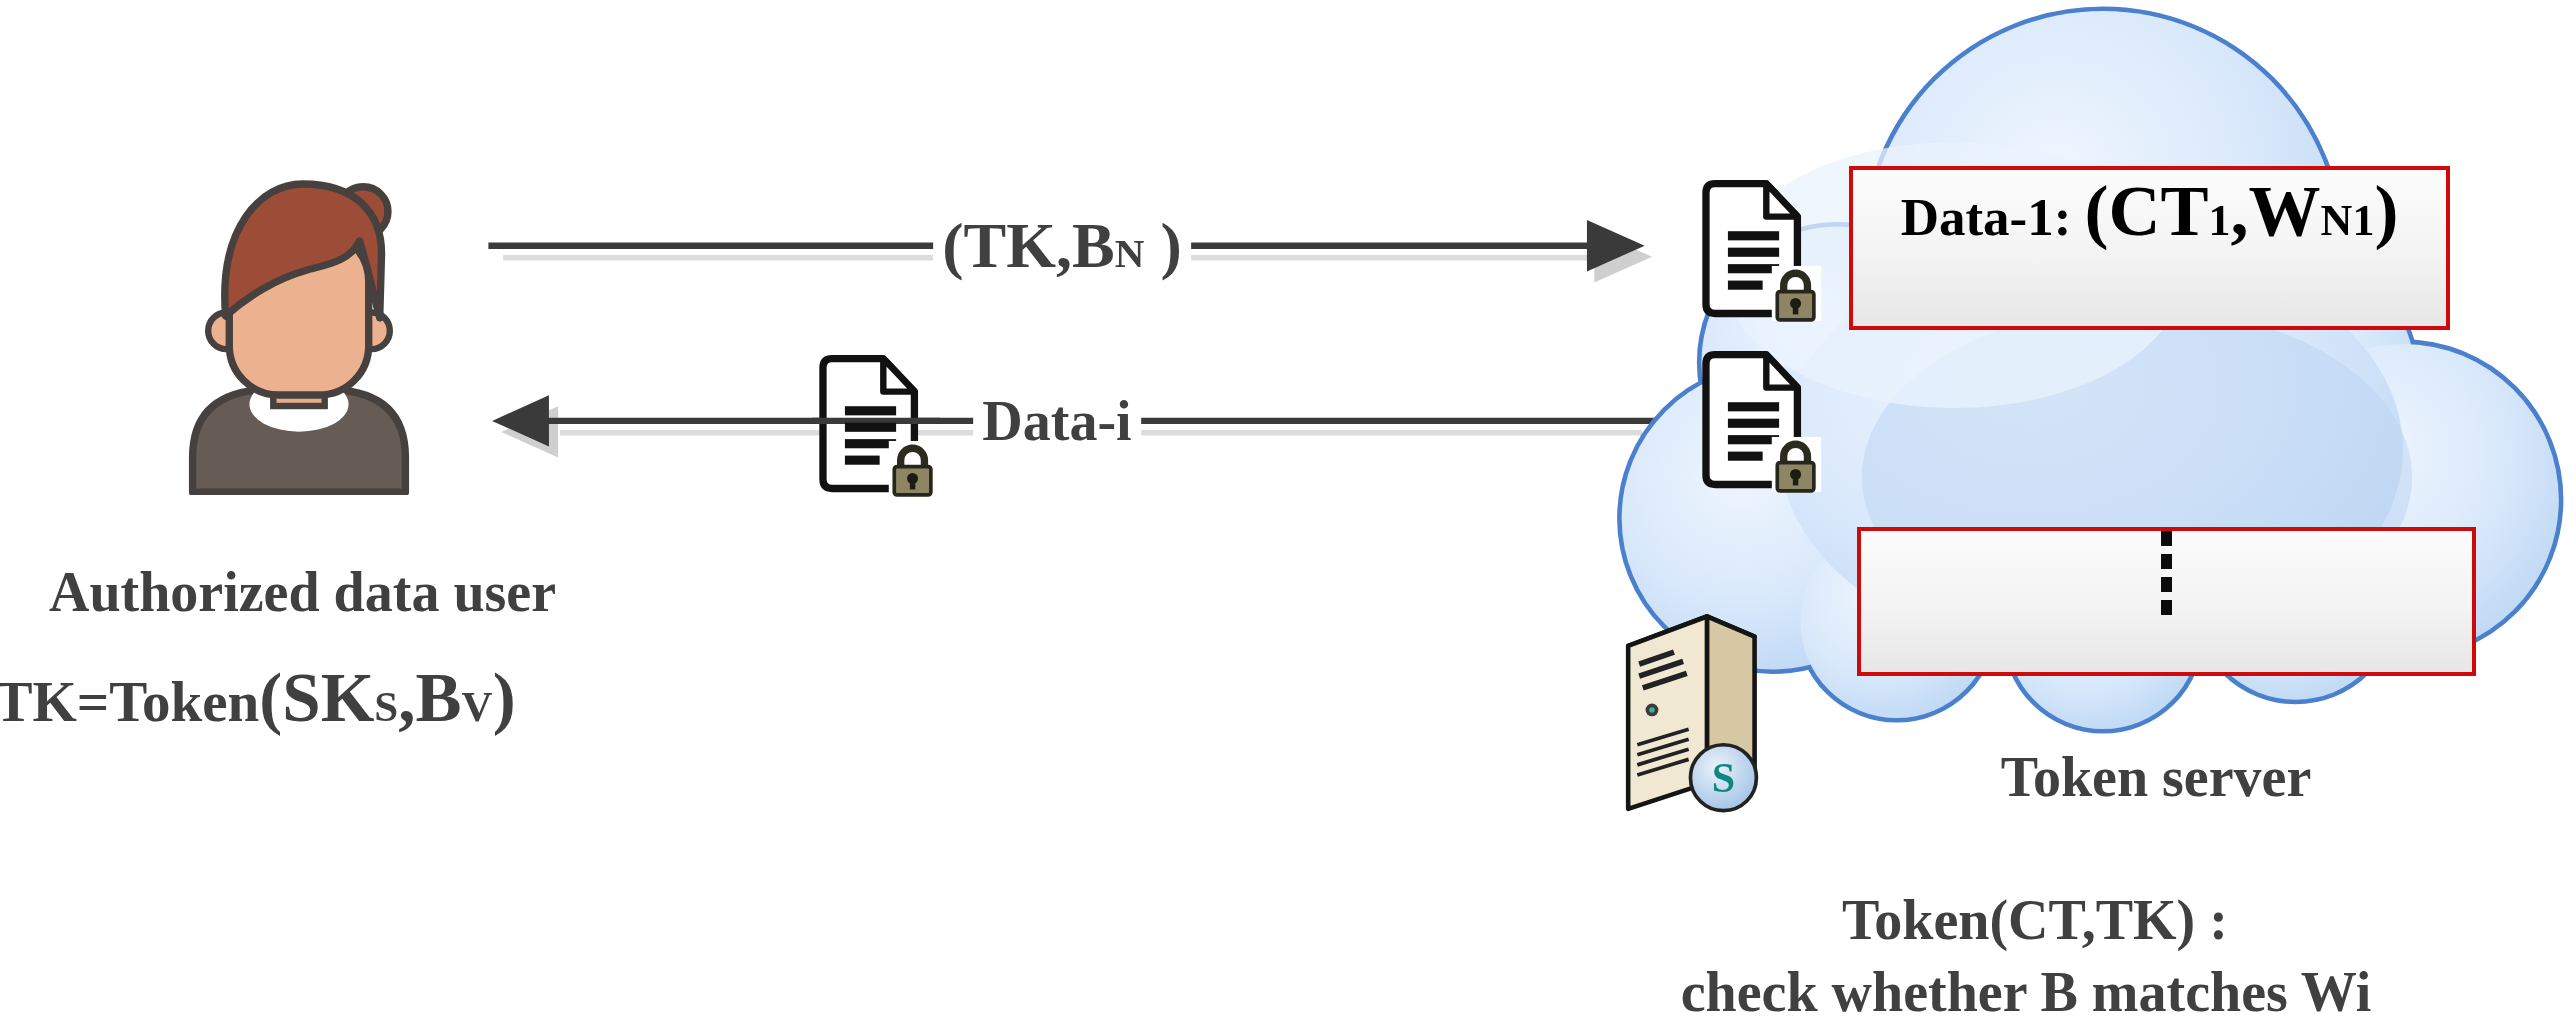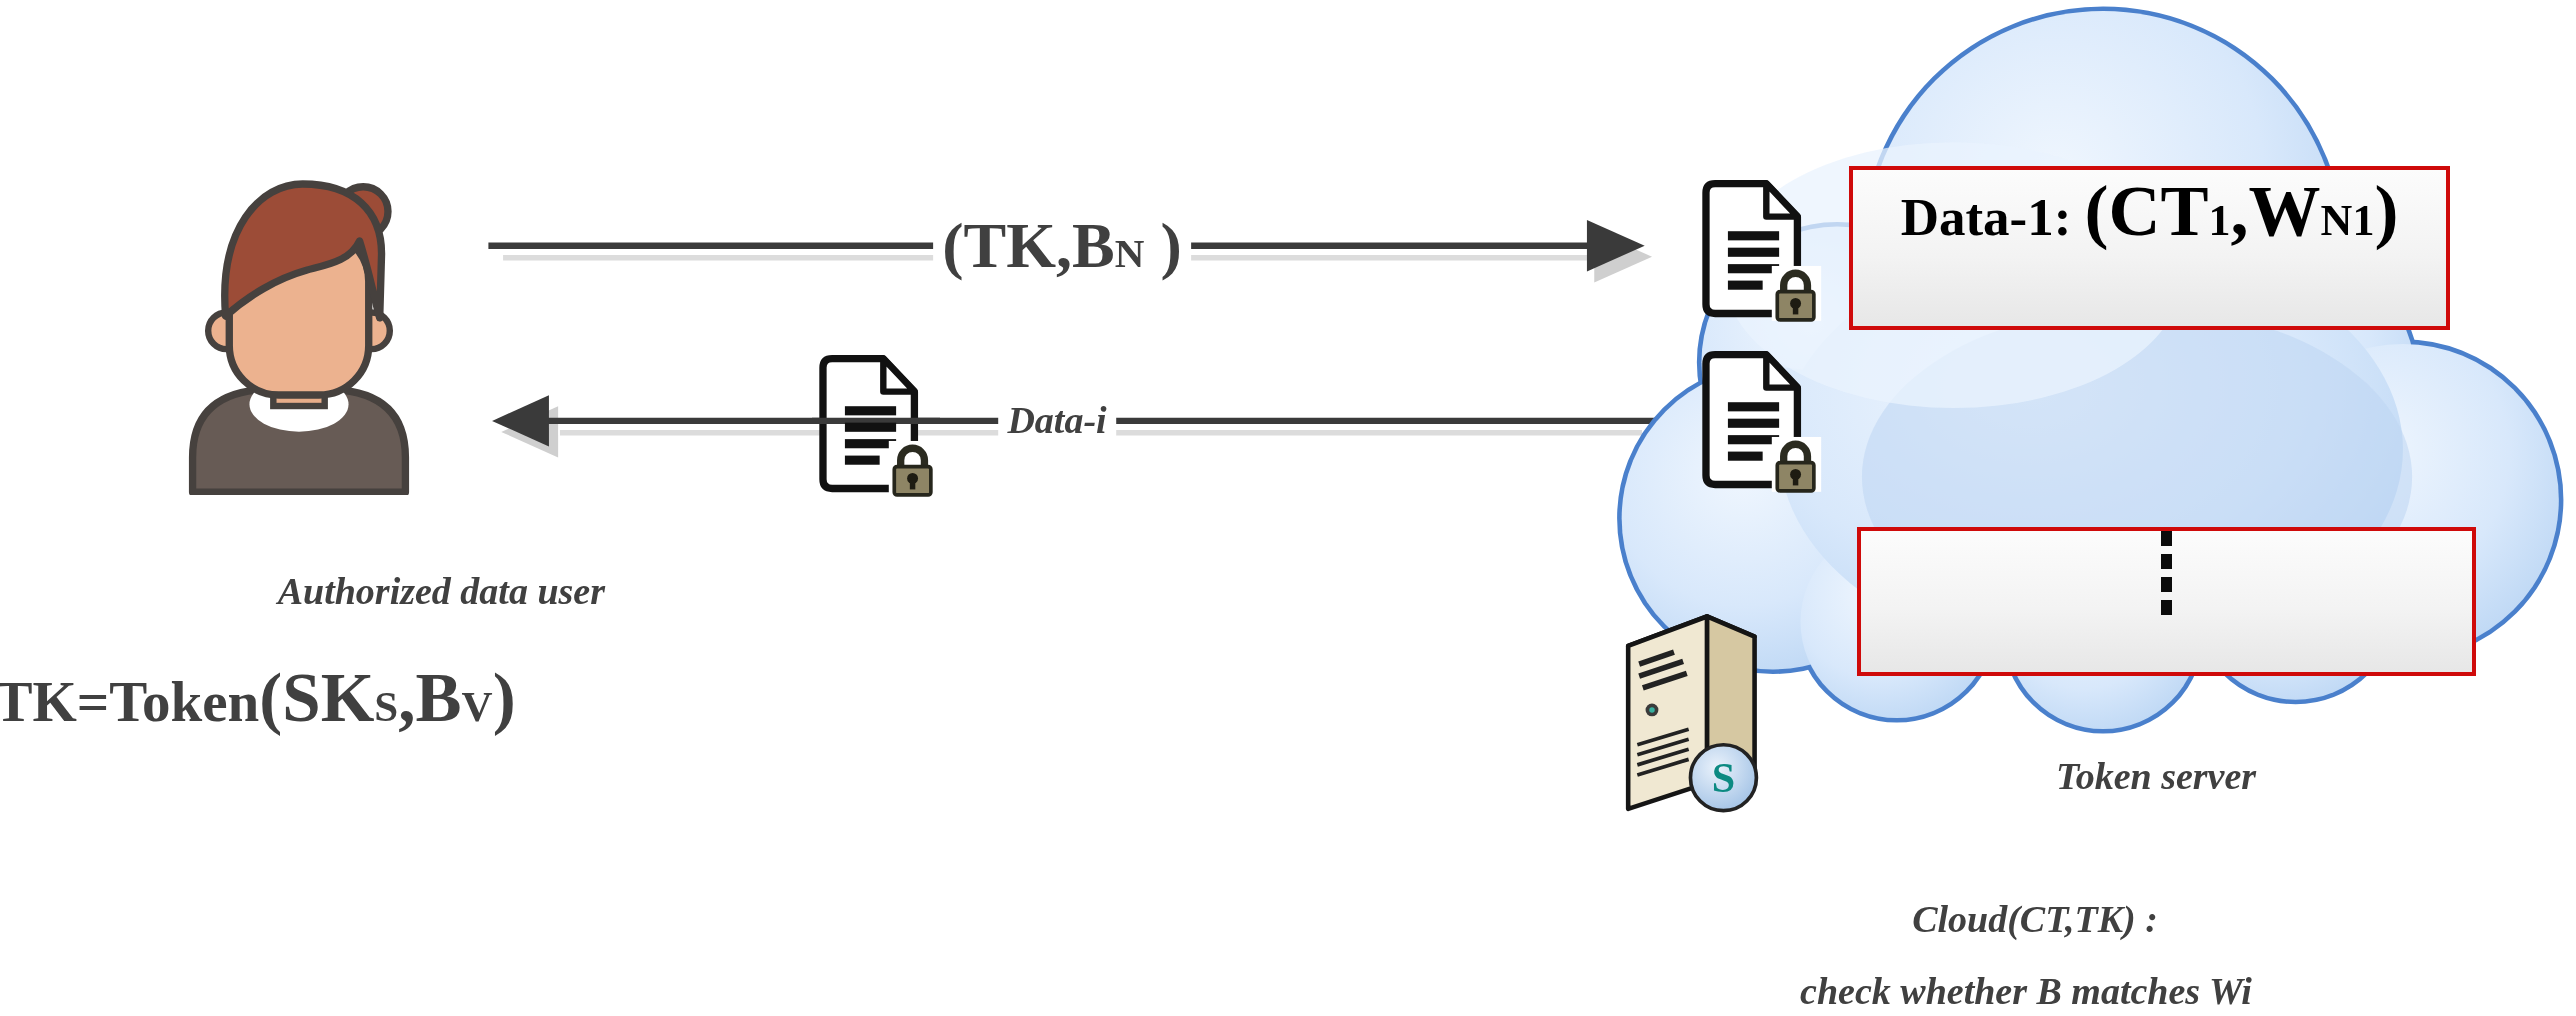--- a/index.html
+++ b/index.html
@@ -3,21 +3,21 @@
 <meta charset="utf-8">
 <style>
   html,body{margin:0;padding:0;background:#ffffff;}
   .stage{position:relative;width:2576px;height:1016px;background:#fff;overflow:hidden;
          font-family:"Liberation Serif","DejaVu Serif",serif;font-weight:bold;color:#000;}
   .abs{position:absolute;}
   .lbl{position:absolute;white-space:nowrap;color:#404040;line-height:1.05;}
   .ctr{transform:translate(-50%,-50%);text-align:center;}
   .onwhite{background:#ffffff;padding:0 9.2px;}
   
-  .cap64{font-size:38px;font-style:italic;}
+  .cap64{font-size:56px;}
   .arrow-label{font-size:64px;}
   .arrow-label .sub{font-size:41px;}
   .token-label{font-size:57px;}
   .token-label .big{font-size:69px;}
   .token-label .big .sub{font-size:43px;}
   .box-label{font-size:53px;}
   .box-label .big{font-size:72px;}
   .box-label .big .sub{font-size:44px;}
   
   .databox{position:absolute;border:4.6px solid #cf0a0a;
@@ -191,32 +191,32 @@
     <g stroke="#222222" stroke-width="4">
       <line x1="24" y1="170" x2="80" y2="153"></line>
       <line x1="24" y1="181" x2="80" y2="164"></line>
       <line x1="24" y1="192" x2="80" y2="175"></line>
       <line x1="24" y1="203" x2="80" y2="186"></line>
     </g>
     <circle cx="118" cy="206" r="36" fill="url(#sphg)" stroke="#222222" stroke-width="4"></circle>
     <text x="118" y="222" text-anchor="middle" font-size="46" font-weight="bold" font-family="Liberation Serif, DejaVu Serif, serif" fill="#0c8a82">S</text>
   </svg>
 
-  <div class="lbl cap64" style="left:0;top:563px;width:605px;text-align:right;margin-top:9px;"><span>Authorized data user</span></div>
+  <div class="lbl cap64" style="left:0;top:563px;width:605px;text-align:center;"><span>Authorized data user</span></div>
 
   <div class="lbl token-label" style="left:-5.5px;top:662px;">
     <span>TK=Token</span><span class="big"><span>(SK</span><span class="sub">S</span><span>,B</span><span class="sub">V</span><span>)</span></span>
   </div>
 
   <div class="lbl ctr arrow-label onwhite" style="left:1062px;top:246px;">
     <span>(TK,B</span><span class="sub">N</span><span> )</span>
   </div>
 
   <div class="lbl ctr cap64 onwhite" style="left:1057px;top:421px;"><span>Data-i</span></div>
 
   <div class="lbl ctr cap64" style="left:2156px;top:777px;"><span>Token server</span></div>
 
-  <div class="lbl ctr cap64" style="left:2035px;top:920px;"><span>Cloud(CT,TK) :</span></div>
+  <div class="lbl ctr cap64" style="left:2035px;top:920px;"><span>Token(CT,TK) :</span></div>
 
   <div class="lbl ctr cap64" style="left:2026px;top:992px;"><span>check whether B matches Wi</span></div>
 
 </div>
 
 
 </body></html>

